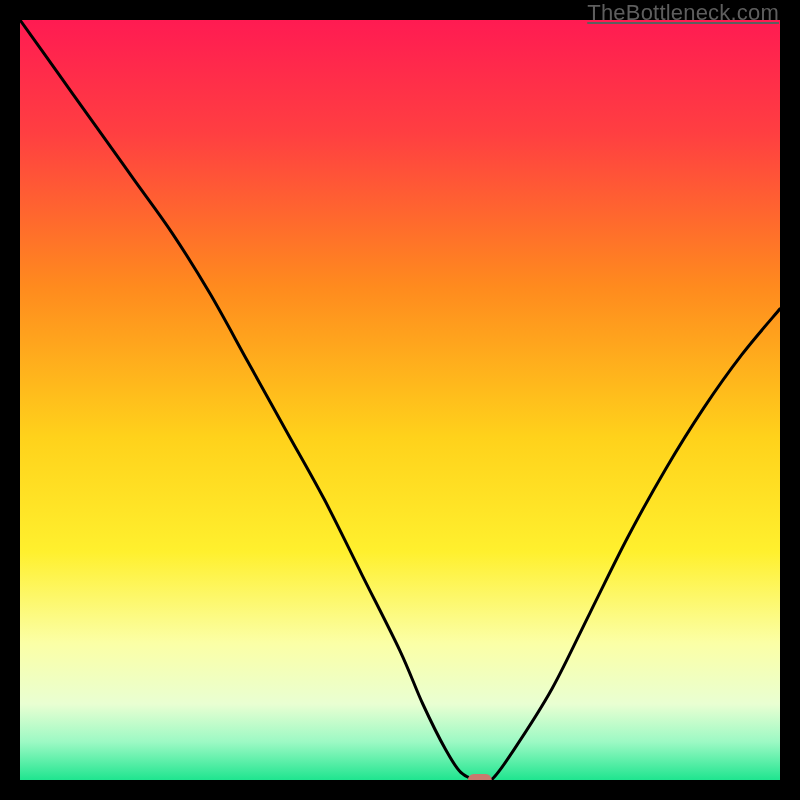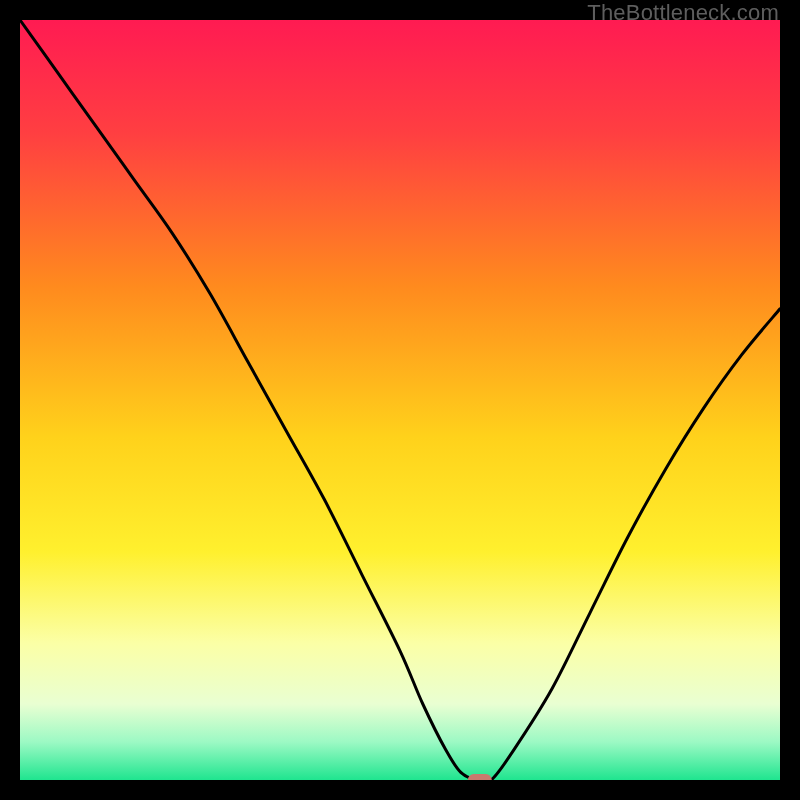--- a/index.html
+++ b/index.html
@@ -27,20 +27,21 @@
   }
   .watermark {
     position: absolute;
     top: 0px;
     right: 21px;
     color: #5e5e5e;
     font-size: 22px;
     font-weight: 500;
     letter-spacing: 0.2px;
     z-index: 10;
+    text-decoration: underline;
   }
 </style>
 </head>
 <body>
 
 <div class="frame">
   <div class="watermark">TheBottleneck.com</div>
   <div class="plot">
     <svg id="chartsvg" width="760" height="760" viewBox="0 0 760 760">
       <defs>

